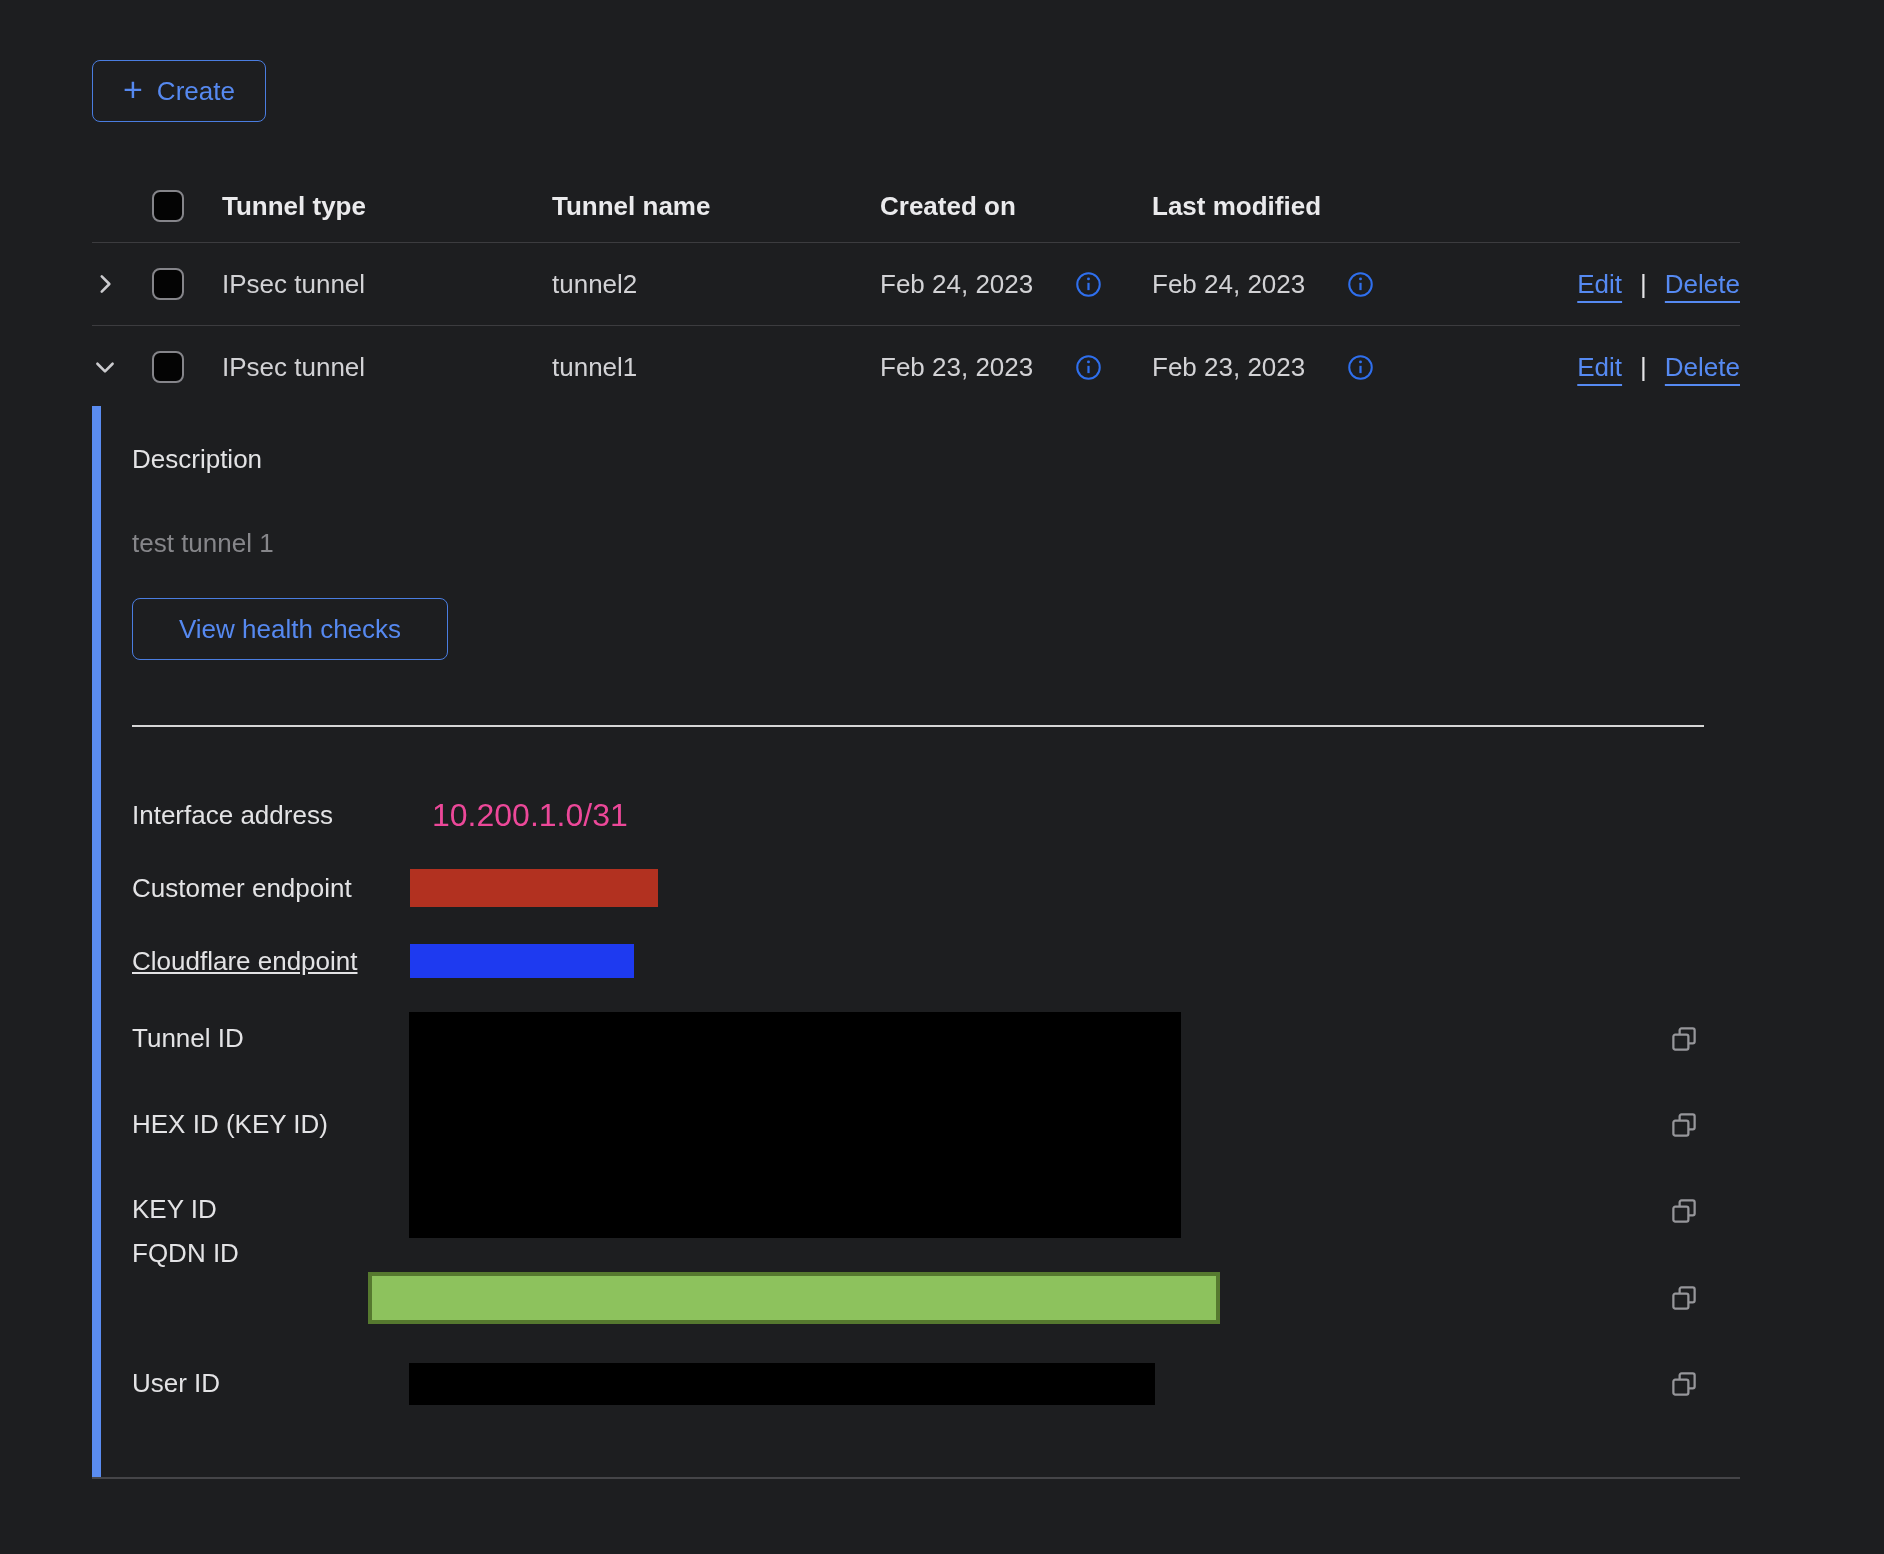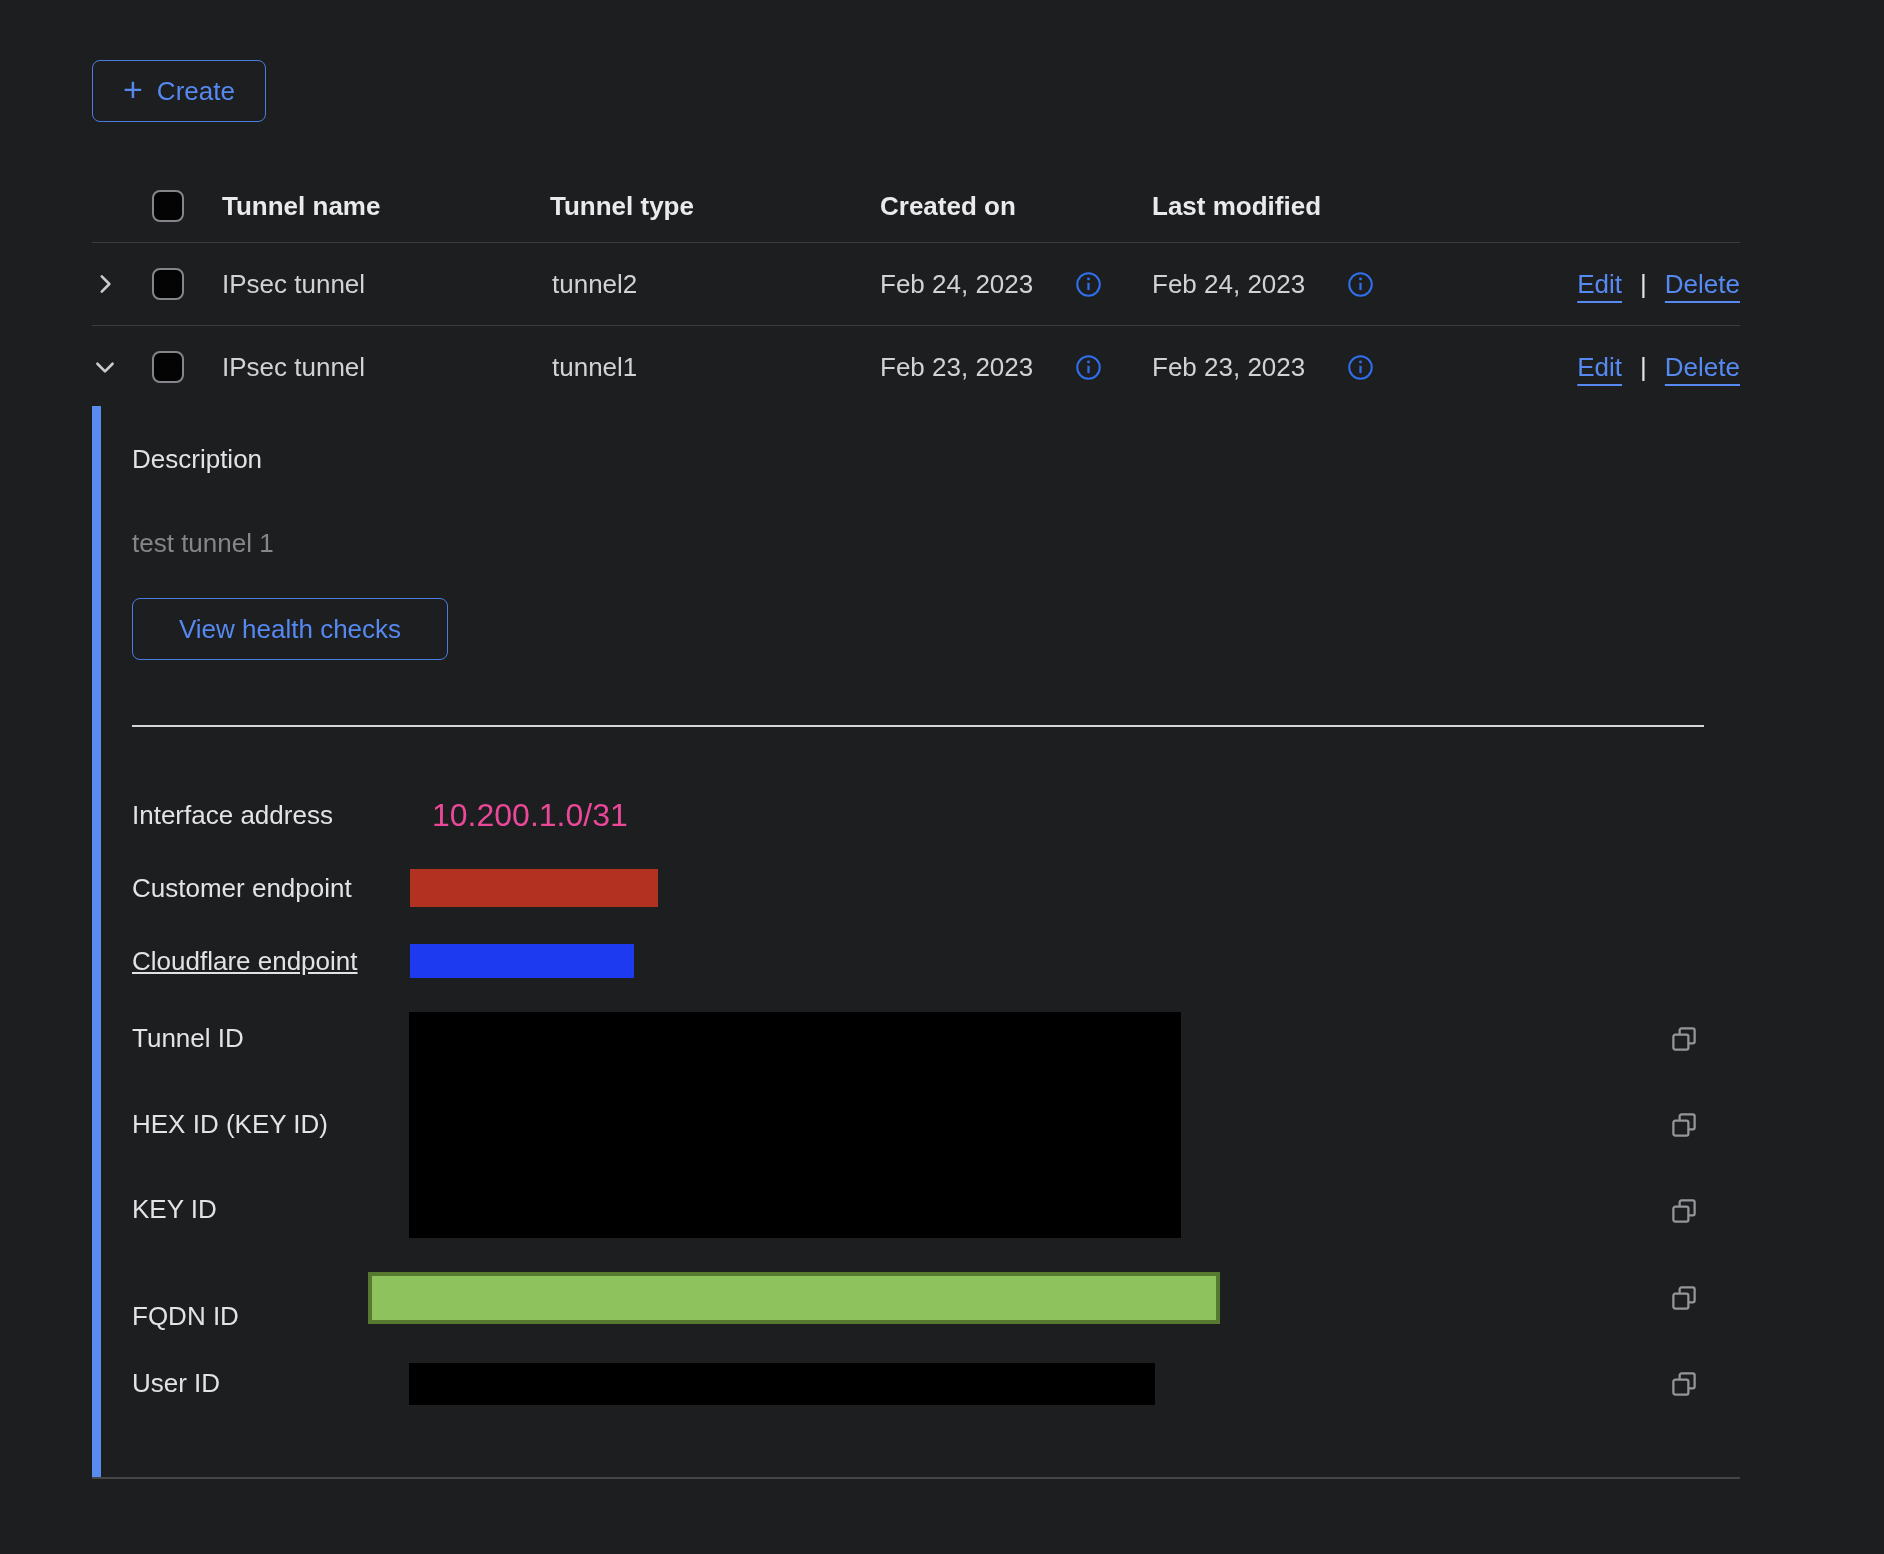--- a/index.html
+++ b/index.html
@@ -90,22 +90,22 @@
     <span>Create</span>
   </button>
 
   <div class="table">
 
     <div class="row thead">
       <span class="cell c-chev"></span>
       <span class="cell c-check">
           <span class="checkbox"></span>
         </span>
+      <span class="cell c-type th">Tunnel type</span>
       <span class="cell c-name th">Tunnel name</span>
-      <span class="cell c-type th">Tunnel type</span>
       <span class="cell c-created th">Created on</span>
       <span class="cell c-modified th">Last modified</span>
       <span class="cell c-actions"></span>
     </div>
 
     <div class="row body-row first">
       <span class="cell c-chev">
         <button class="chev-btn">
           <svg width="26" height="26" viewBox="0 0 24 24" fill="none" stroke="#cbcbce" stroke-width="2.4" stroke-linecap="round" stroke-linejoin="round">
               <polyline points="9 5 16 12 9 19"></polyline>
@@ -212,21 +212,21 @@
     <div class="redact red"></div>
 
     <div class="detail-label" style="left:40px;top:539px;text-decoration:underline;">Cloudflare endpoint</div>
     <div class="redact blue"></div>
 
     <div class="detail-label" style="left:40px;top:616px;">Tunnel ID</div>
     <div class="detail-label" style="left:40px;top:702px;">HEX ID (KEY ID)</div>
     <div class="detail-label" style="left:40px;top:787px;">KEY ID</div>
     <div class="redact black-merged"></div>
 
-    <div class="detail-label" style="left:40px;top:894px;">FQDN ID</div>
+    <div class="detail-label" style="left:40px;top:831px;">FQDN ID</div>
     <div class="redact green"></div>
 
     <div class="detail-label" style="left:40px;top:961px;">User ID</div>
     <div class="redact black-user"></div>
 
     <button class="copy-btn" style="top:617px;">
       <svg width="30" height="30" viewBox="0 0 24 24" fill="none" stroke="#96969a" stroke-width="1.8">
           <rect x="8.5" y="3.5" width="12" height="12" rx="1.5"></rect>
           <rect x="3.5" y="8.5" width="12" height="12" rx="1.5" fill="#1d1e20"></rect>
         </svg>

